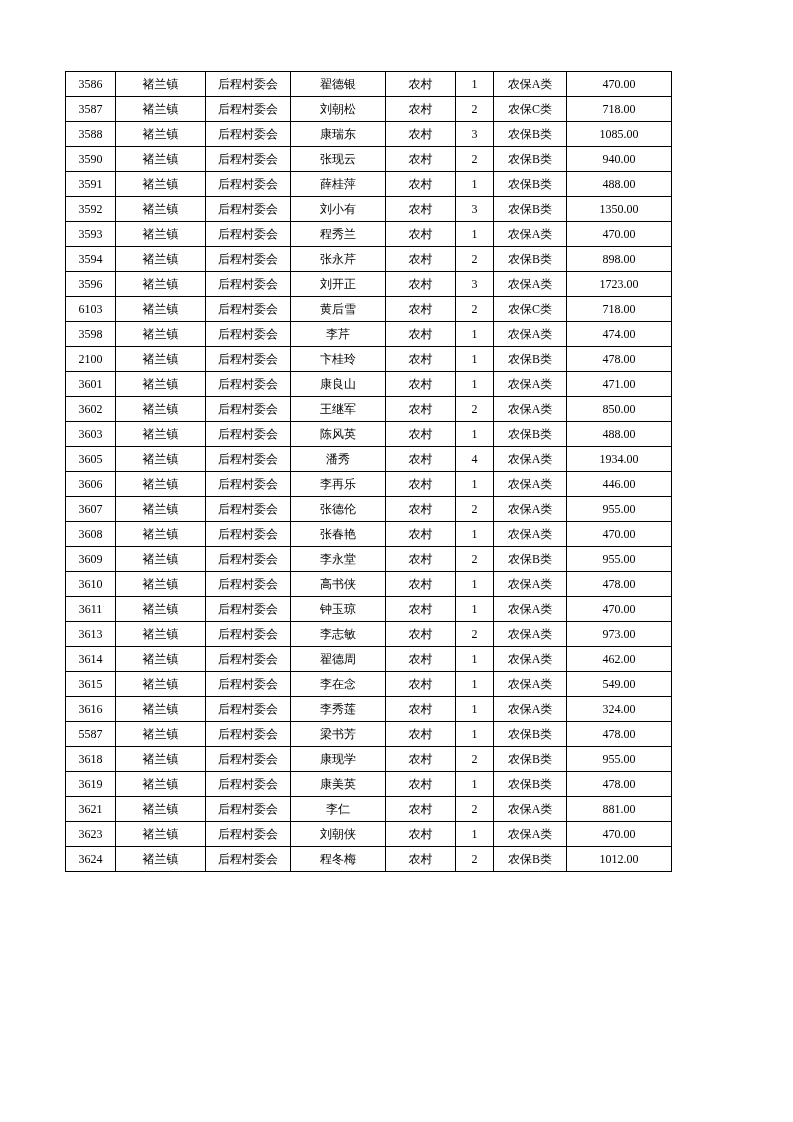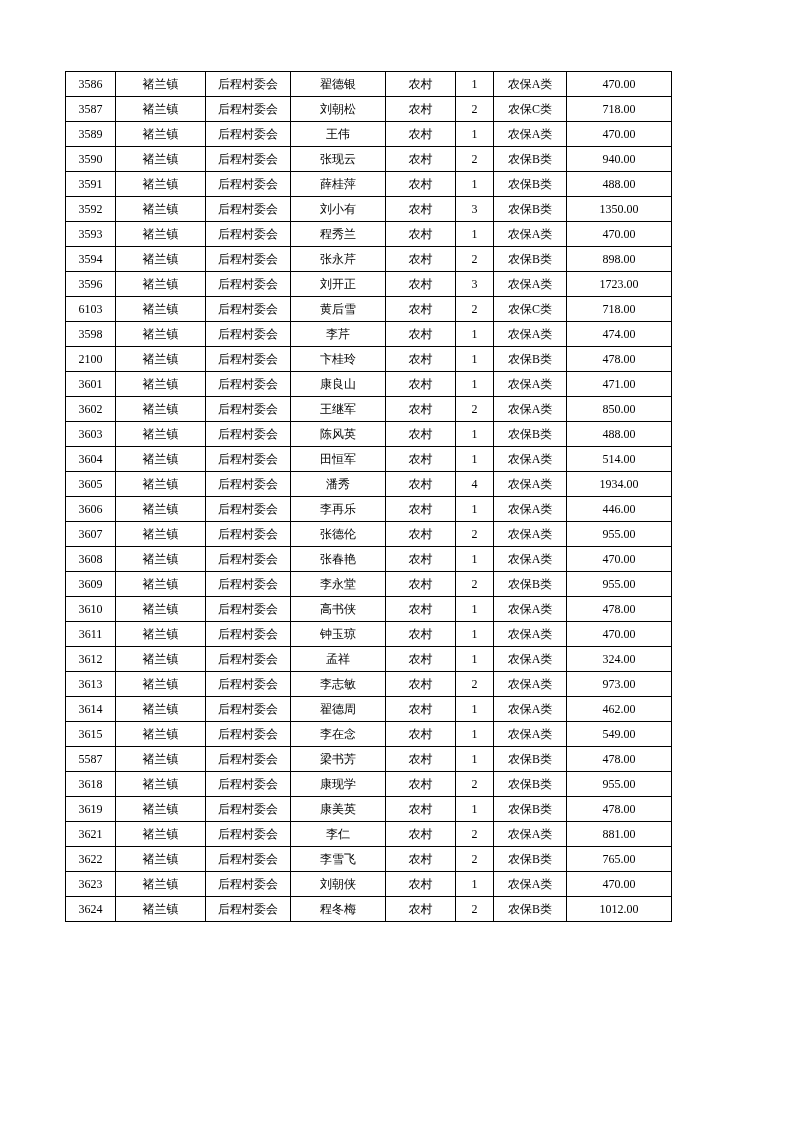--- a/index.html
+++ b/index.html
@@ -74,28 +74,28 @@
           <td>3587</td>
           <td>褚兰镇</td>
           <td>后程村委会</td>
           <td>刘朝松</td>
           <td>农村</td>
           <td>2</td>
           <td>农保C类</td>
           <td>718.00</td>
         </tr>
         <tr>
-          <td>3589</td>
-          <td>褚兰镇</td>
-          <td>后程村委会</td>
-          <td>王伟</td>
-          <td>农村</td>
-          <td>1</td>
-          <td>农保A类</td>
-          <td>470.00</td>
+          <td>3588</td>
+          <td>褚兰镇</td>
+          <td>后程村委会</td>
+          <td>康瑞东</td>
+          <td>农村</td>
+          <td>3</td>
+          <td>农保B类</td>
+          <td>1085.00</td>
         </tr>
         <tr>
           <td>3590</td>
           <td>褚兰镇</td>
           <td>后程村委会</td>
           <td>张现云</td>
           <td>农村</td>
           <td>2</td>
           <td>农保B类</td>
           <td>940.00</td>
@@ -204,30 +204,20 @@
           <td>3603</td>
           <td>褚兰镇</td>
           <td>后程村委会</td>
           <td>陈风英</td>
           <td>农村</td>
           <td>1</td>
           <td>农保B类</td>
           <td>488.00</td>
         </tr>
         <tr>
-          <td>3604</td>
-          <td>褚兰镇</td>
-          <td>后程村委会</td>
-          <td>田恒军</td>
-          <td>农村</td>
-          <td>1</td>
-          <td>农保A类</td>
-          <td>514.00</td>
-        </tr>
-        <tr>
           <td>3605</td>
           <td>褚兰镇</td>
           <td>后程村委会</td>
           <td>潘秀</td>
           <td>农村</td>
           <td>4</td>
           <td>农保A类</td>
           <td>1934.00</td>
         </tr>
         <tr>
@@ -284,60 +274,60 @@
           <td>3611</td>
           <td>褚兰镇</td>
           <td>后程村委会</td>
           <td>钟玉琼</td>
           <td>农村</td>
           <td>1</td>
           <td>农保A类</td>
           <td>470.00</td>
         </tr>
         <tr>
-          <td>3612</td>
-          <td>褚兰镇</td>
-          <td>后程村委会</td>
-          <td>孟祥</td>
+          <td>3613</td>
+          <td>褚兰镇</td>
+          <td>后程村委会</td>
+          <td>李志敏</td>
+          <td>农村</td>
+          <td>2</td>
+          <td>农保A类</td>
+          <td>973.00</td>
+        </tr>
+        <tr>
+          <td>3614</td>
+          <td>褚兰镇</td>
+          <td>后程村委会</td>
+          <td>翟德周</td>
+          <td>农村</td>
+          <td>1</td>
+          <td>农保A类</td>
+          <td>462.00</td>
+        </tr>
+        <tr>
+          <td>3615</td>
+          <td>褚兰镇</td>
+          <td>后程村委会</td>
+          <td>李在念</td>
+          <td>农村</td>
+          <td>1</td>
+          <td>农保A类</td>
+          <td>549.00</td>
+        </tr>
+        <tr>
+          <td>3616</td>
+          <td>褚兰镇</td>
+          <td>后程村委会</td>
+          <td>李秀莲</td>
           <td>农村</td>
           <td>1</td>
           <td>农保A类</td>
           <td>324.00</td>
         </tr>
         <tr>
-          <td>3613</td>
-          <td>褚兰镇</td>
-          <td>后程村委会</td>
-          <td>李志敏</td>
-          <td>农村</td>
-          <td>2</td>
-          <td>农保A类</td>
-          <td>973.00</td>
-        </tr>
-        <tr>
-          <td>3614</td>
-          <td>褚兰镇</td>
-          <td>后程村委会</td>
-          <td>翟德周</td>
-          <td>农村</td>
-          <td>1</td>
-          <td>农保A类</td>
-          <td>462.00</td>
-        </tr>
-        <tr>
-          <td>3615</td>
-          <td>褚兰镇</td>
-          <td>后程村委会</td>
-          <td>李在念</td>
-          <td>农村</td>
-          <td>1</td>
-          <td>农保A类</td>
-          <td>549.00</td>
-        </tr>
-        <tr>
           <td>5587</td>
           <td>褚兰镇</td>
           <td>后程村委会</td>
           <td>梁书芳</td>
           <td>农村</td>
           <td>1</td>
           <td>农保B类</td>
           <td>478.00</td>
         </tr>
         <tr>
@@ -362,30 +352,20 @@
         </tr>
         <tr>
           <td>3621</td>
           <td>褚兰镇</td>
           <td>后程村委会</td>
           <td>李仁</td>
           <td>农村</td>
           <td>2</td>
           <td>农保A类</td>
           <td>881.00</td>
-        </tr>
-        <tr>
-          <td>3622</td>
-          <td>褚兰镇</td>
-          <td>后程村委会</td>
-          <td>李雪飞</td>
-          <td>农村</td>
-          <td>2</td>
-          <td>农保B类</td>
-          <td>765.00</td>
         </tr>
         <tr>
           <td>3623</td>
           <td>褚兰镇</td>
           <td>后程村委会</td>
           <td>刘朝侠</td>
           <td>农村</td>
           <td>1</td>
           <td>农保A类</td>
           <td>470.00</td>

